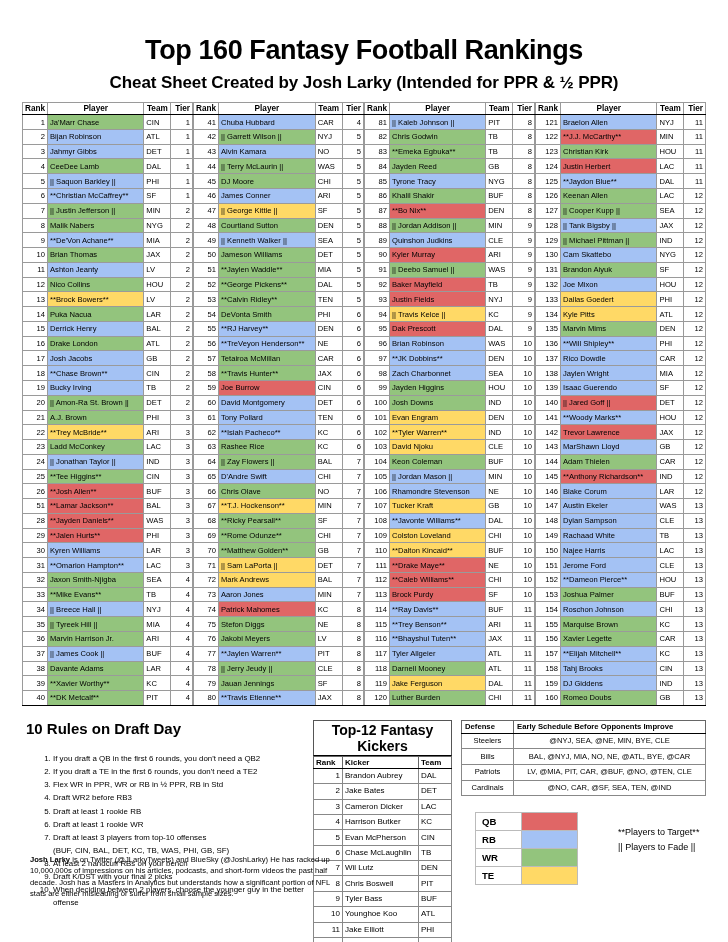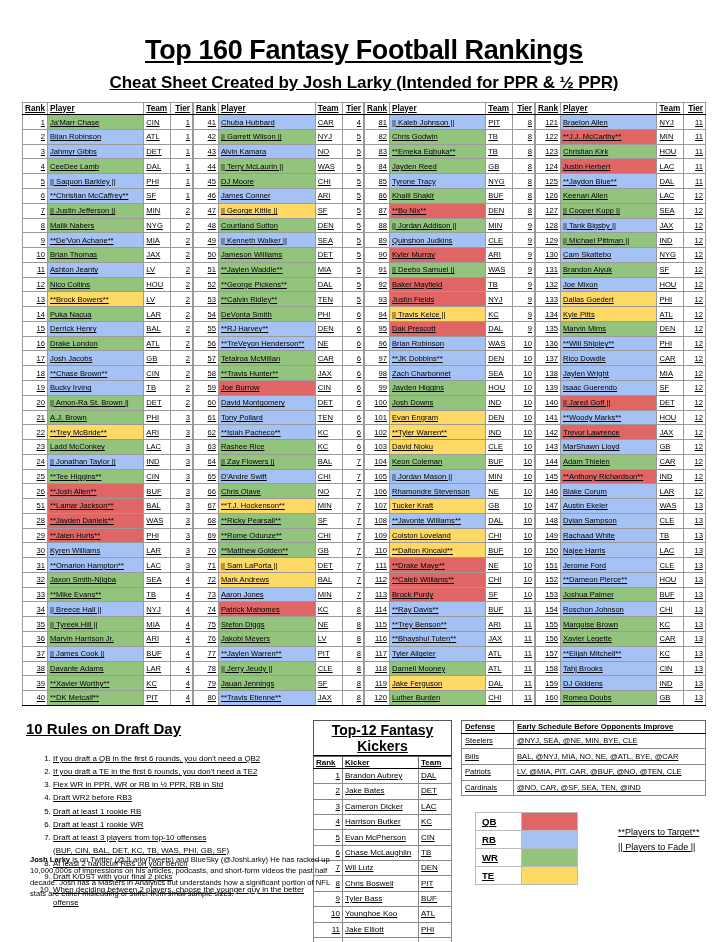--- a/index.html
+++ b/index.html
@@ -4,21 +4,21 @@
 <style>
   html,body{margin:0;padding:0;}
   body{
     width:728px;height:942px;
     background:#ffffff;
     font-family:"Liberation Sans", sans-serif;
     color:#000;
     overflow:hidden;
     position:relative;
   }
-  .page{position:relative;width:728px;height:779px;text-decoration:underline;}
+  .page{position:relative;width:728px;height:779px;}
 
   
   .title{
     text-align:center;
     font-size:27px;
     font-weight:bold;
     letter-spacing:-0.4px;
     margin:0;
     padding-top:36px;
     line-height:1.1;
@@ -41,21 +41,21 @@
     gap:0;
   }
   table.rk{
     border-collapse:collapse;
     font-size:7.6px;
     table-layout:fixed;
   }
   table.rk th{
     font-size:8.2px;
     font-weight:bold;
-    text-align:left;
+    text-align:center;
     padding:1px 2px 1.5px 2px;
     border:0.6px solid #9a9a9a;
     border-bottom:1.6px solid #000;
     background:#fff;
     white-space:nowrap;
   }
   table.rk th.c-rank{text-align:right;}
   table.rk th.c-tier{text-align:right;}
   table.rk td{
     border:0.6px solid #9a9a9a;
@@ -152,20 +152,21 @@
     border:0.7px solid #666;
     border-bottom:1.4px solid #000;
     padding:1.4px 3px;
   }
   table.df th.dn{width:45px;}
   table.df td{
     border:0.7px solid #888;
     padding:1.6px 3px;
     height:11.5px;
     line-height:10px;
+    text-align:center;
   }
   table.df td.dn{width:45px;}
 
   .legend-row{
     display:flex;
     align-items:flex-start;
     padding-top:16px;
     padding-left:14px;
   }
   table.lg{border-collapse:collapse;font-size:9.6px;}

